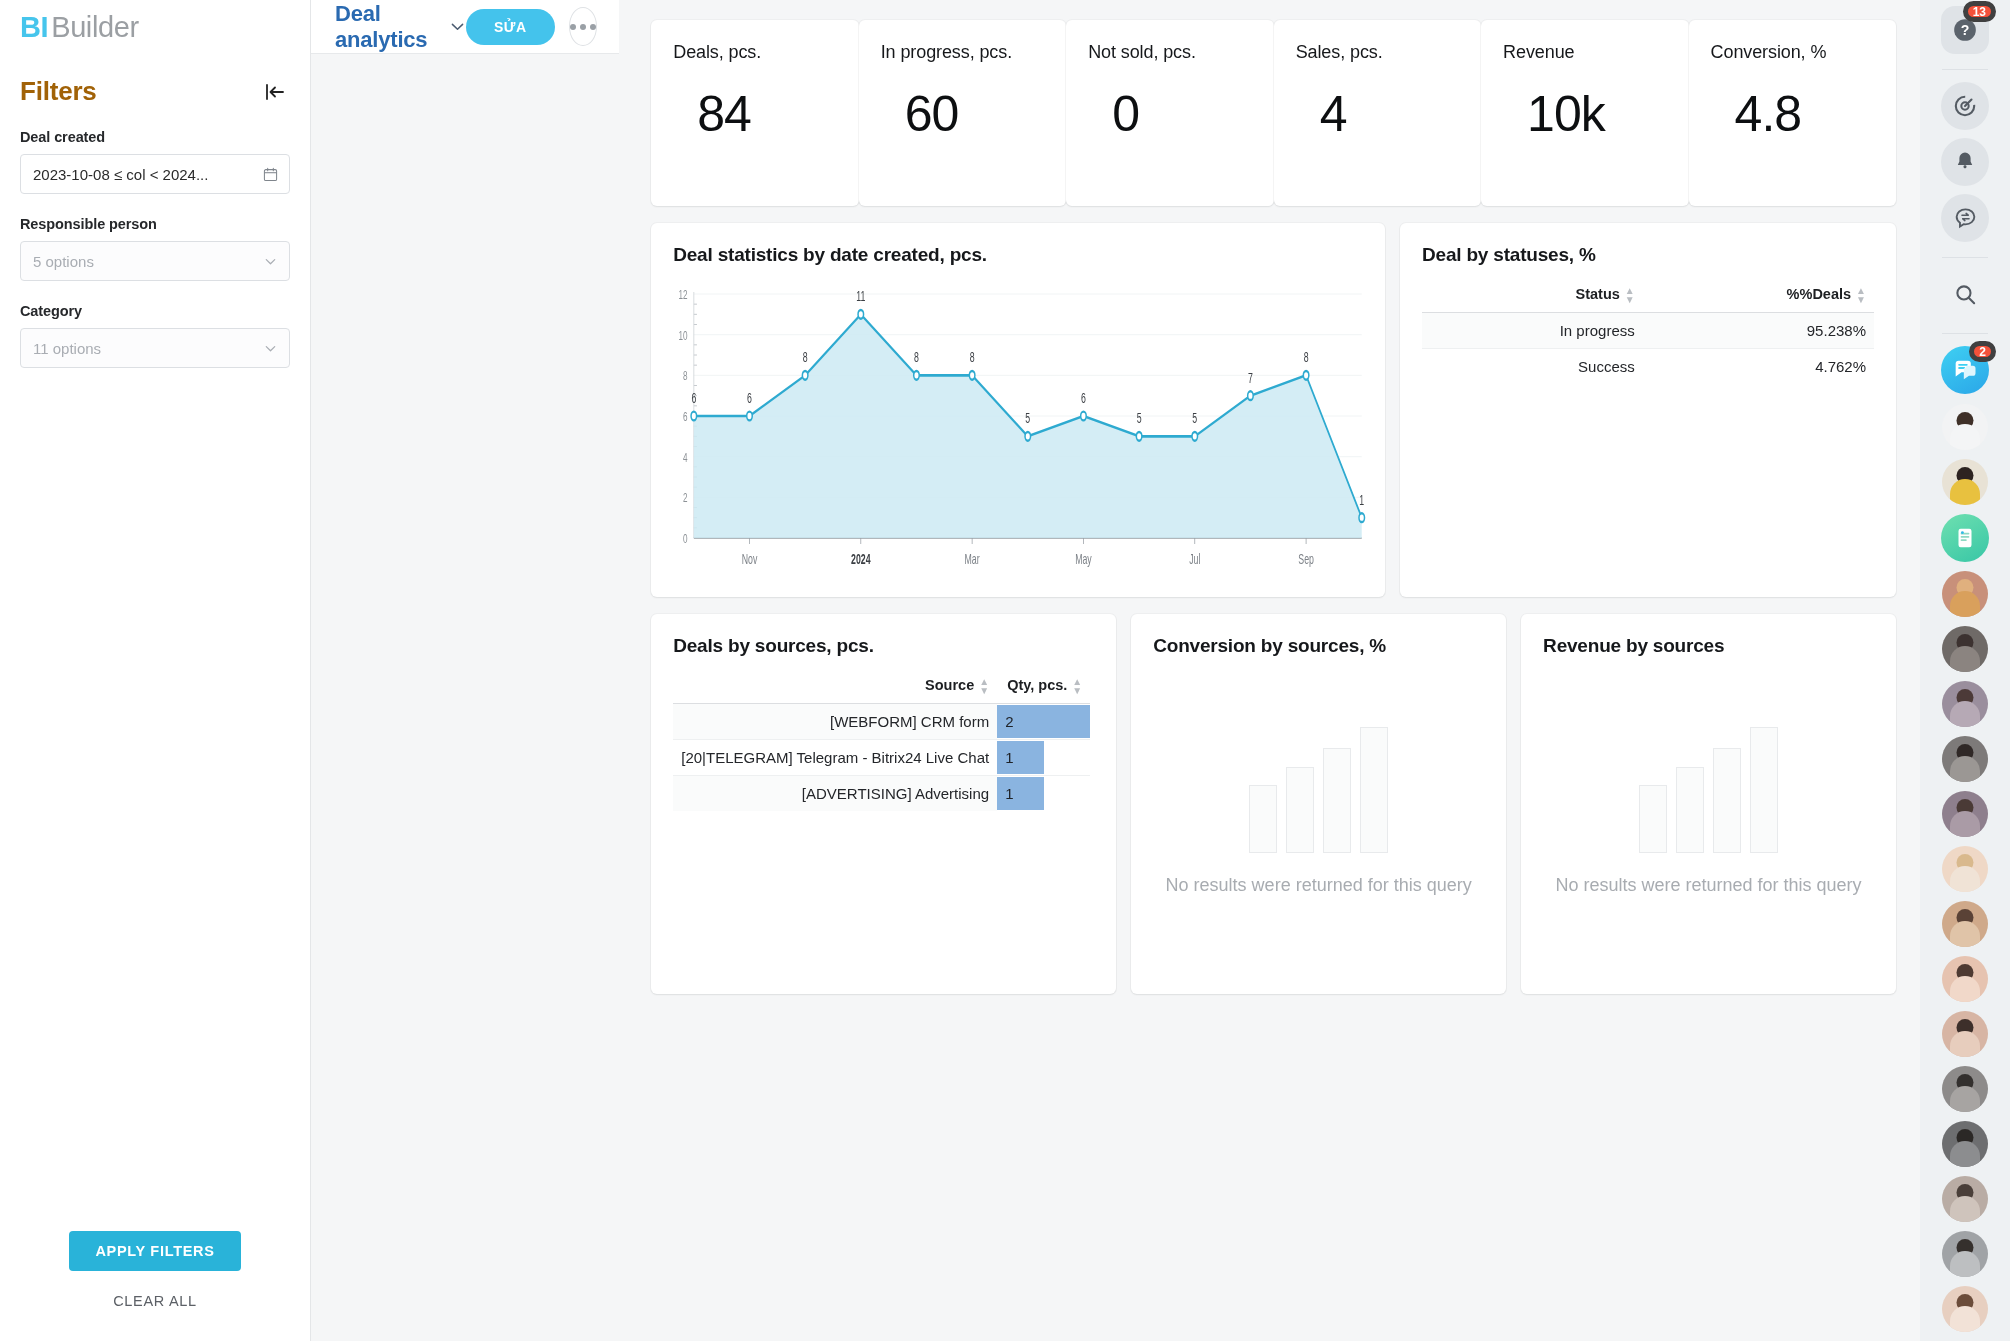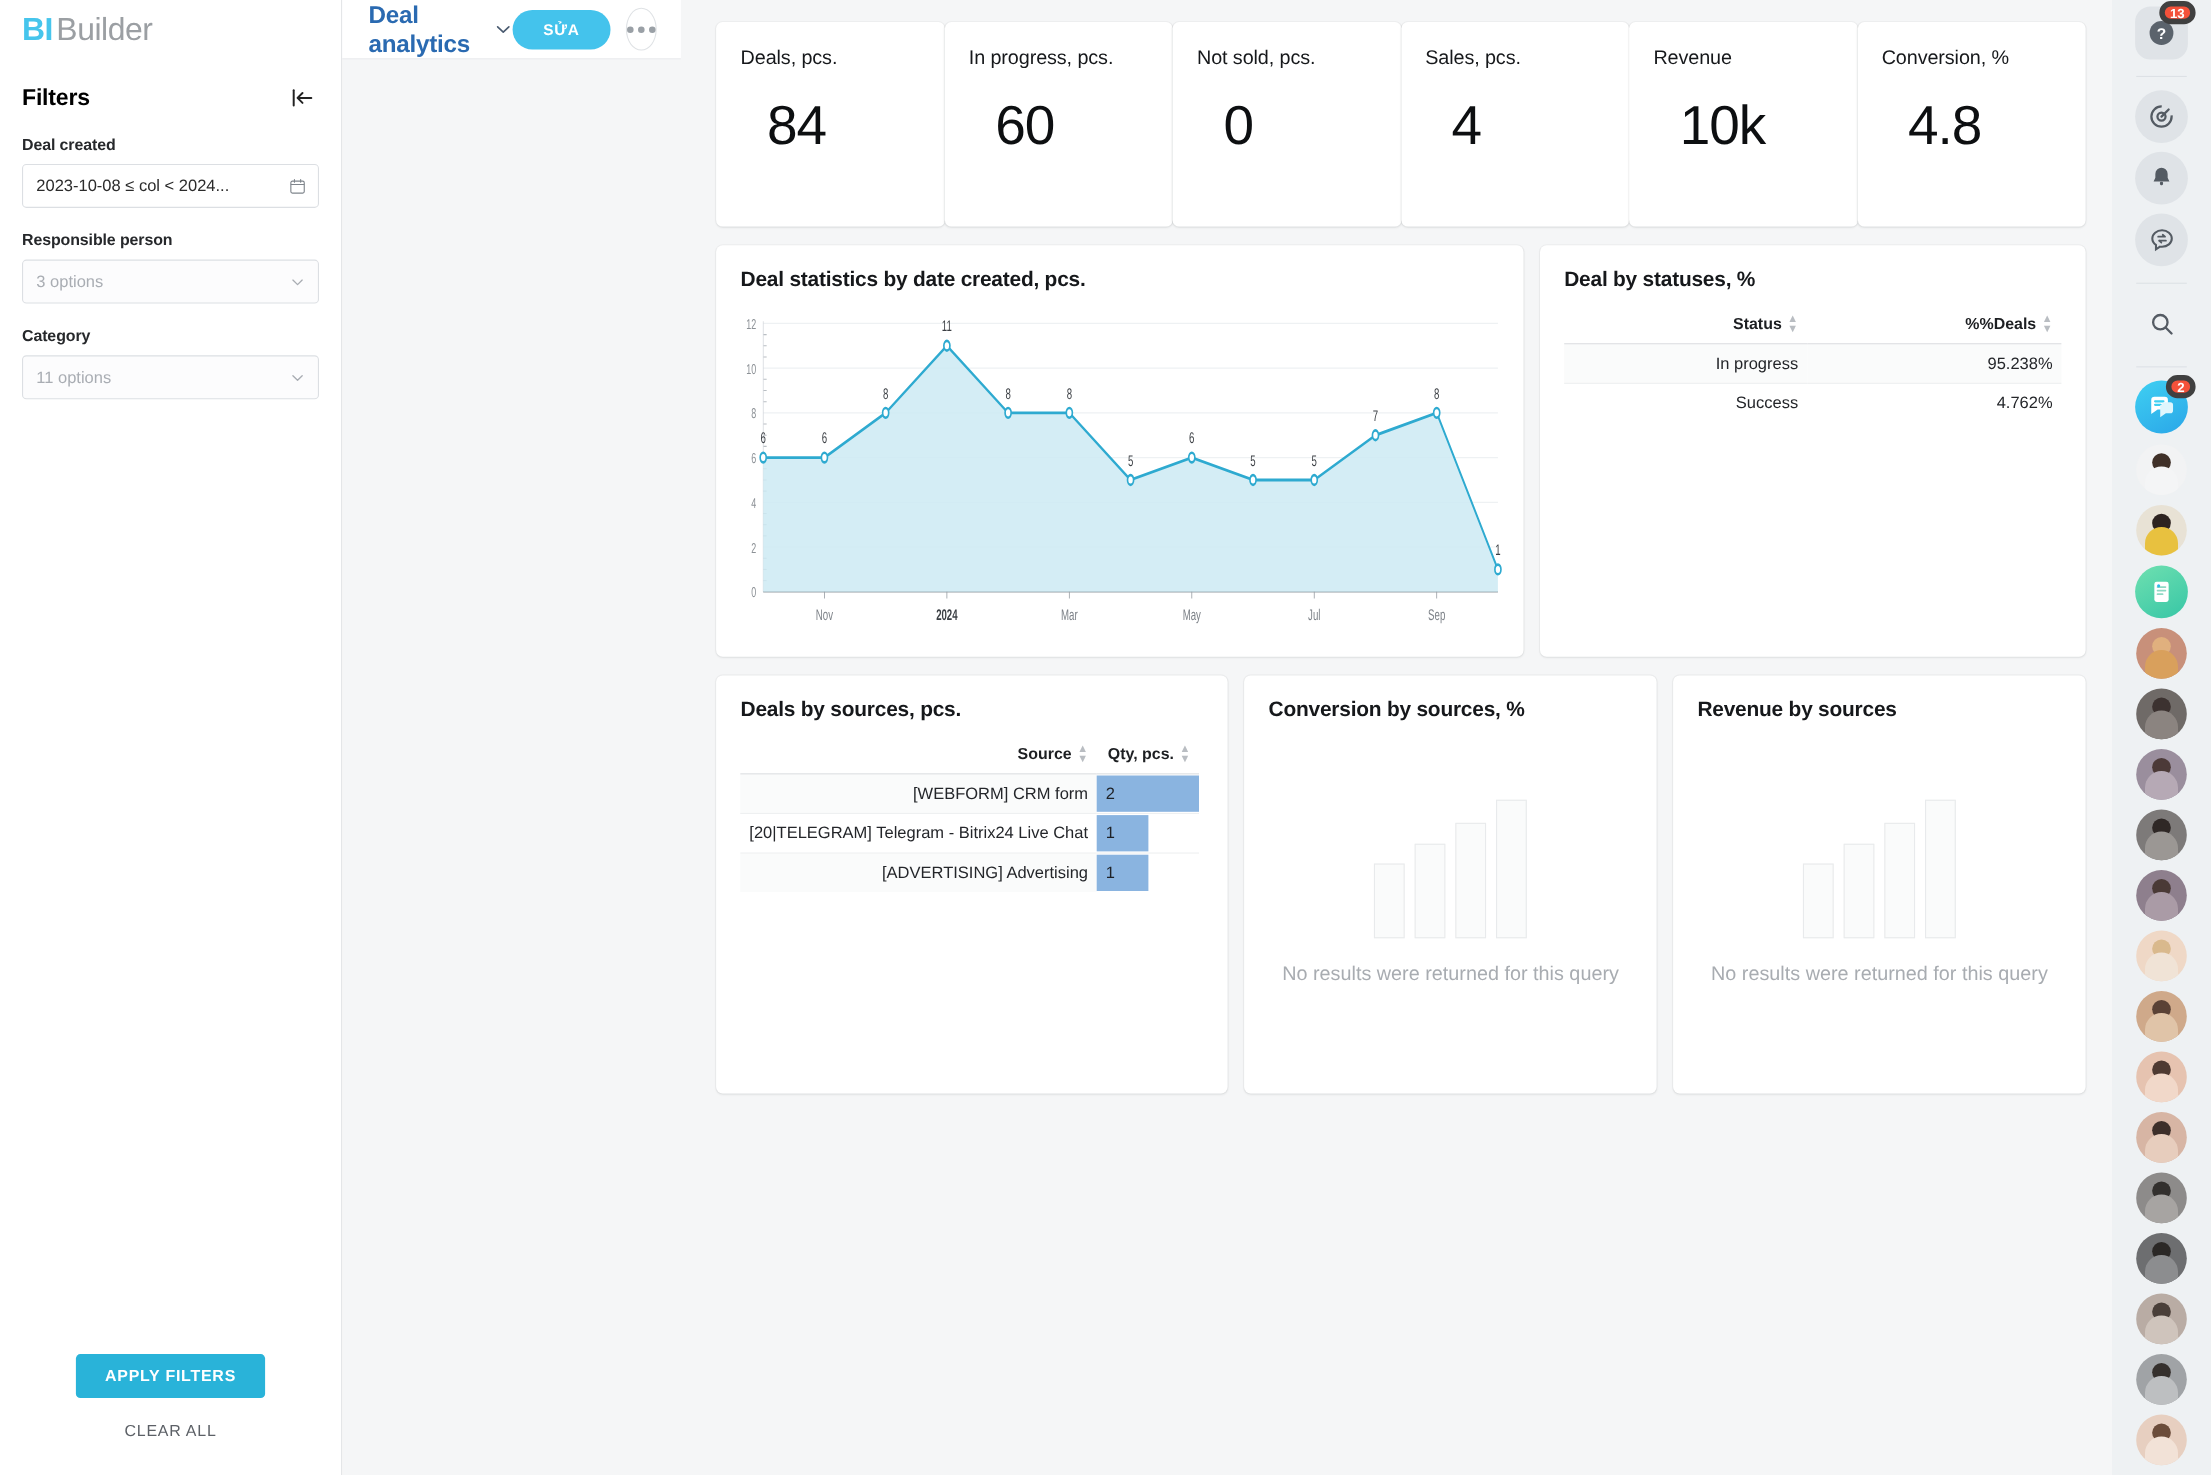--- a/index.html
+++ b/index.html
@@ -18,21 +18,21 @@
     border-right: 1px solid #e4e6e8; position: relative; flex: 0 0 311px;
   }
   .logo-row { height: 54px; display: flex; align-items: center; padding: 0 0 0 20px; }
   .logo { font-size: 29px; font-weight: 700; letter-spacing: -0.4px; }
   .logo .bi { color: #46c5ec; }
   .logo .builder { color: #9b9fa3; font-weight: 400; margin-left: 3px; }
   .filters-head {
     display: flex; align-items: center; justify-content: space-between;
     padding: 22px 22px 0 20px;
   }
-  .filters-title { font-size: 21px; font-weight: 700; color: #000000; letter-spacing: -0.2px; }
+  .filters-title { font-size: 26px; font-weight: 700; color: #a16207; letter-spacing: -0.2px; }
   .collapse-icon { width: 26px; height: 26px; display: flex; align-items: center; justify-content: center; cursor: pointer; }
   .field-group { padding: 0 20px; margin-top: 22px; }
   .field-label { font-size: 14.5px; font-weight: 700; color: #26282b; margin-bottom: 9px; letter-spacing: -0.1px; }
   .field-box {
     height: 40px; border: 1px solid #dcdfe3; border-radius: 4px; background: #fff;
     display: flex; align-items: center; justify-content: space-between;
     padding: 0 11px 0 12px; font-size: 15px; color: #2b2b2b; cursor: pointer;
   }
   .field-box.placeholder { color: #a9adb3; background: #fcfcfd; }
   .field-box .txt { overflow: hidden; white-space: nowrap; text-overflow: ellipsis; }
@@ -216,21 +216,21 @@
             <path d="M1.5 6.1h13" stroke="#7f858c" stroke-width="1.1"></path>
             <path d="M5 1.3v2.6M11 1.3v2.6" stroke="#7f858c" stroke-width="1.1" stroke-linecap="round"></path>
           </svg>
         </span>
       </div>
     </div>
 
     <div class="field-group">
       <div class="field-label">Responsible person</div>
       <div class="field-box placeholder">
-        <span class="txt">3 options</span>
+        <span class="txt">5 options</span>
         <span class="ic">
           <svg width="15" height="15" viewBox="0 0 16 16" fill="none">
               <path d="M3.5 6l4.5 4.4L12.5 6" stroke="#a9adb3" stroke-width="1.3" stroke-linecap="round" stroke-linejoin="round"></path>
             </svg>
         </span>
       </div>
     </div>
 
     <div class="field-group">
       <div class="field-label">Category</div>

